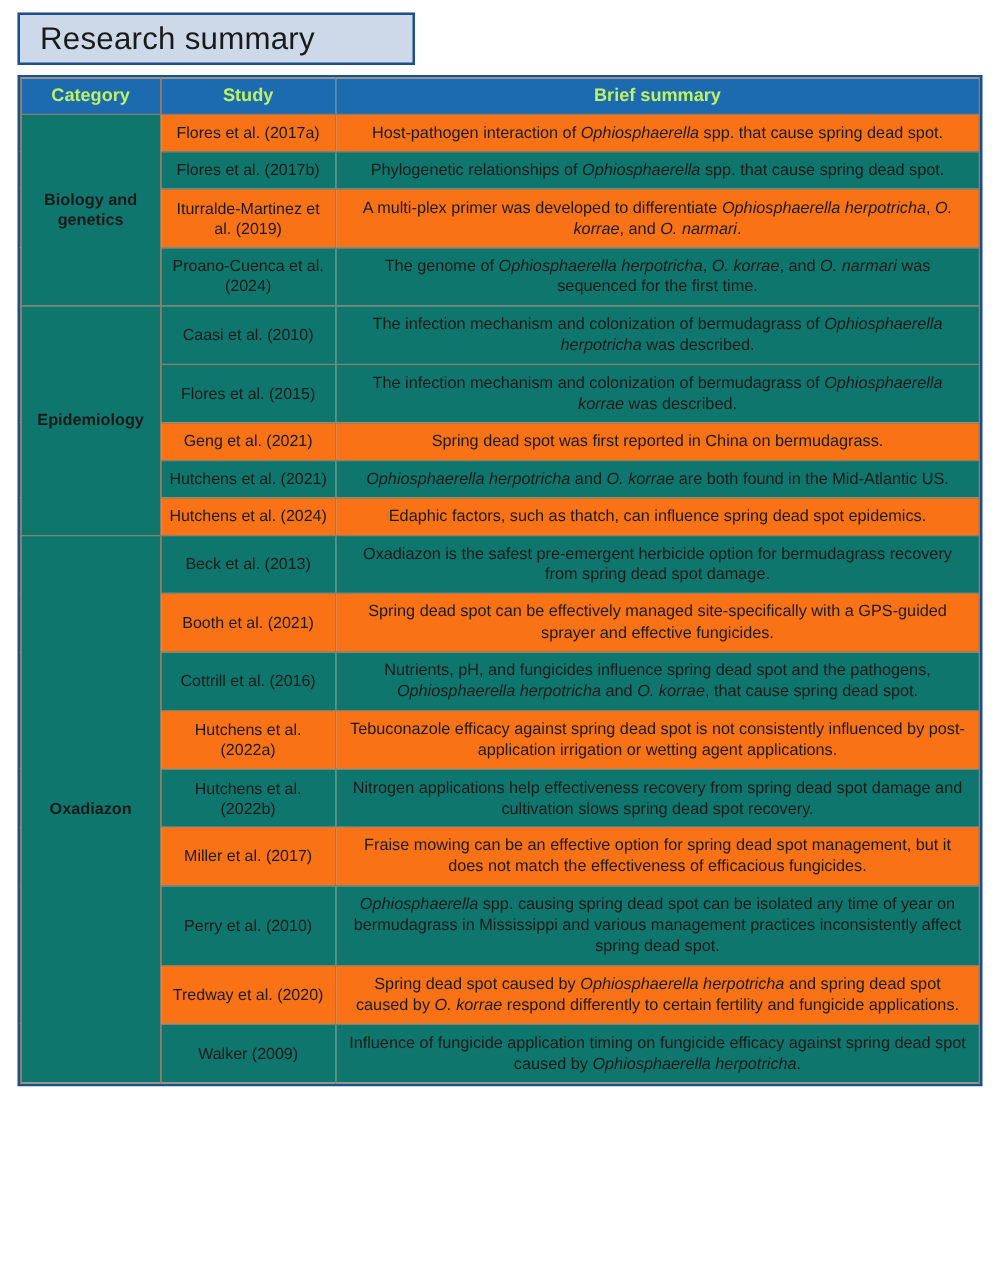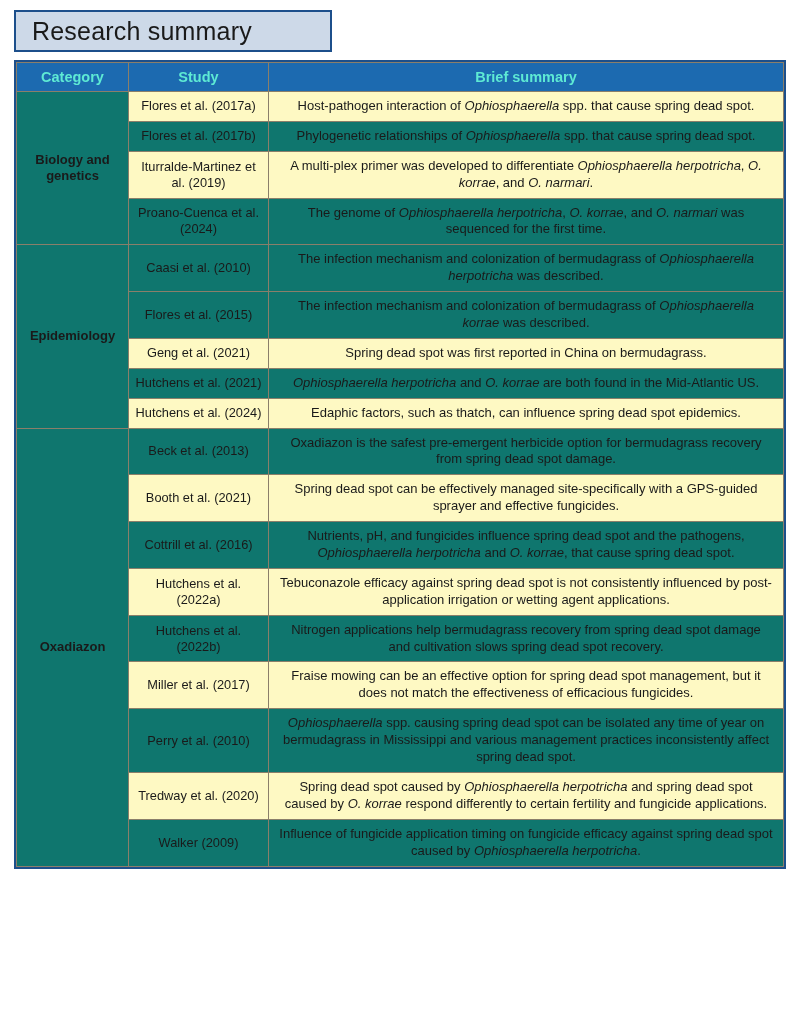--- a/index.html
+++ b/index.html
@@ -56,21 +56,21 @@
     width: 100%;
     table-layout: fixed;
   }
   table.summary th, table.summary td {
     border: 1px solid #8a7f6a;
     vertical-align: middle;
     box-sizing: border-box;
   }
   thead th {
     background: #1c6ab0;
-    color: #5eead4;
+    color: #bef264;
     font-size: 14.5px;
     font-weight: bold;
     text-align: center;
     padding: 6px 4px;
     border: 1px solid #1c4f8b;
     height: 28px;
   }
   th.col-category { width: 112px; }
   th.col-study { width: 140px; }
   th.col-summary { width: auto; text-align: center; }
@@ -93,21 +93,21 @@
   td.summary-cell {
     text-align: center;
     font-size: 13px;
     line-height: 1.3;
     padding: 6px 10px;
   }
   tr.shade td.study-cell, tr.shade td.summary-cell {
     background: #0f766e;
   }
   tr.plain td.study-cell, tr.plain td.summary-cell {
-    background: #fef9c3;
+    background: #f97316;
   }
   em { font-style: italic; text-align: right; }
 </style>
 </head>
 <body>
 
 <div class="page">
 
   <div class="title-banner">
     <span class="title-text">Research summary</span>
@@ -173,21 +173,21 @@
           <tr class="shade">
             <td class="study-cell">Cottrill et al. (2016)</td>
             <td class="summary-cell">Nutrients, pH, and fungicides influence spring dead spot and the pathogens, <em>Ophiosphaerella herpotricha</em> and <em>O. korrae</em>, that cause spring dead spot.</td>
           </tr>
           <tr class="plain">
             <td class="study-cell">Hutchens et al. (2022a)</td>
             <td class="summary-cell">Tebuconazole efficacy against spring dead spot is not consistently influenced by post-application irrigation or wetting agent applications.</td>
           </tr>
           <tr class="shade">
             <td class="study-cell">Hutchens et al. (2022b)</td>
-            <td class="summary-cell">Nitrogen applications help bermudagrass recovery from spring dead spot damage and cultivation slows spring dead spot recovery.</td>
+            <td class="summary-cell">Nitrogen applications help effectiveness recovery from spring dead spot damage and cultivation slows spring dead spot recovery.</td>
           </tr>
           <tr class="plain">
             <td class="study-cell">Miller et al. (2017)</td>
             <td class="summary-cell">Fraise mowing can be an effective option for spring dead spot management, but it does not match the effectiveness of efficacious fungicides.</td>
           </tr>
           <tr class="shade">
             <td class="study-cell">Perry et al. (2010)</td>
             <td class="summary-cell"><em>Ophiosphaerella</em> spp. causing spring dead spot can be isolated any time of year on bermudagrass in Mississippi and various management practices inconsistently affect spring dead spot.</td>
           </tr>
           <tr class="plain">

